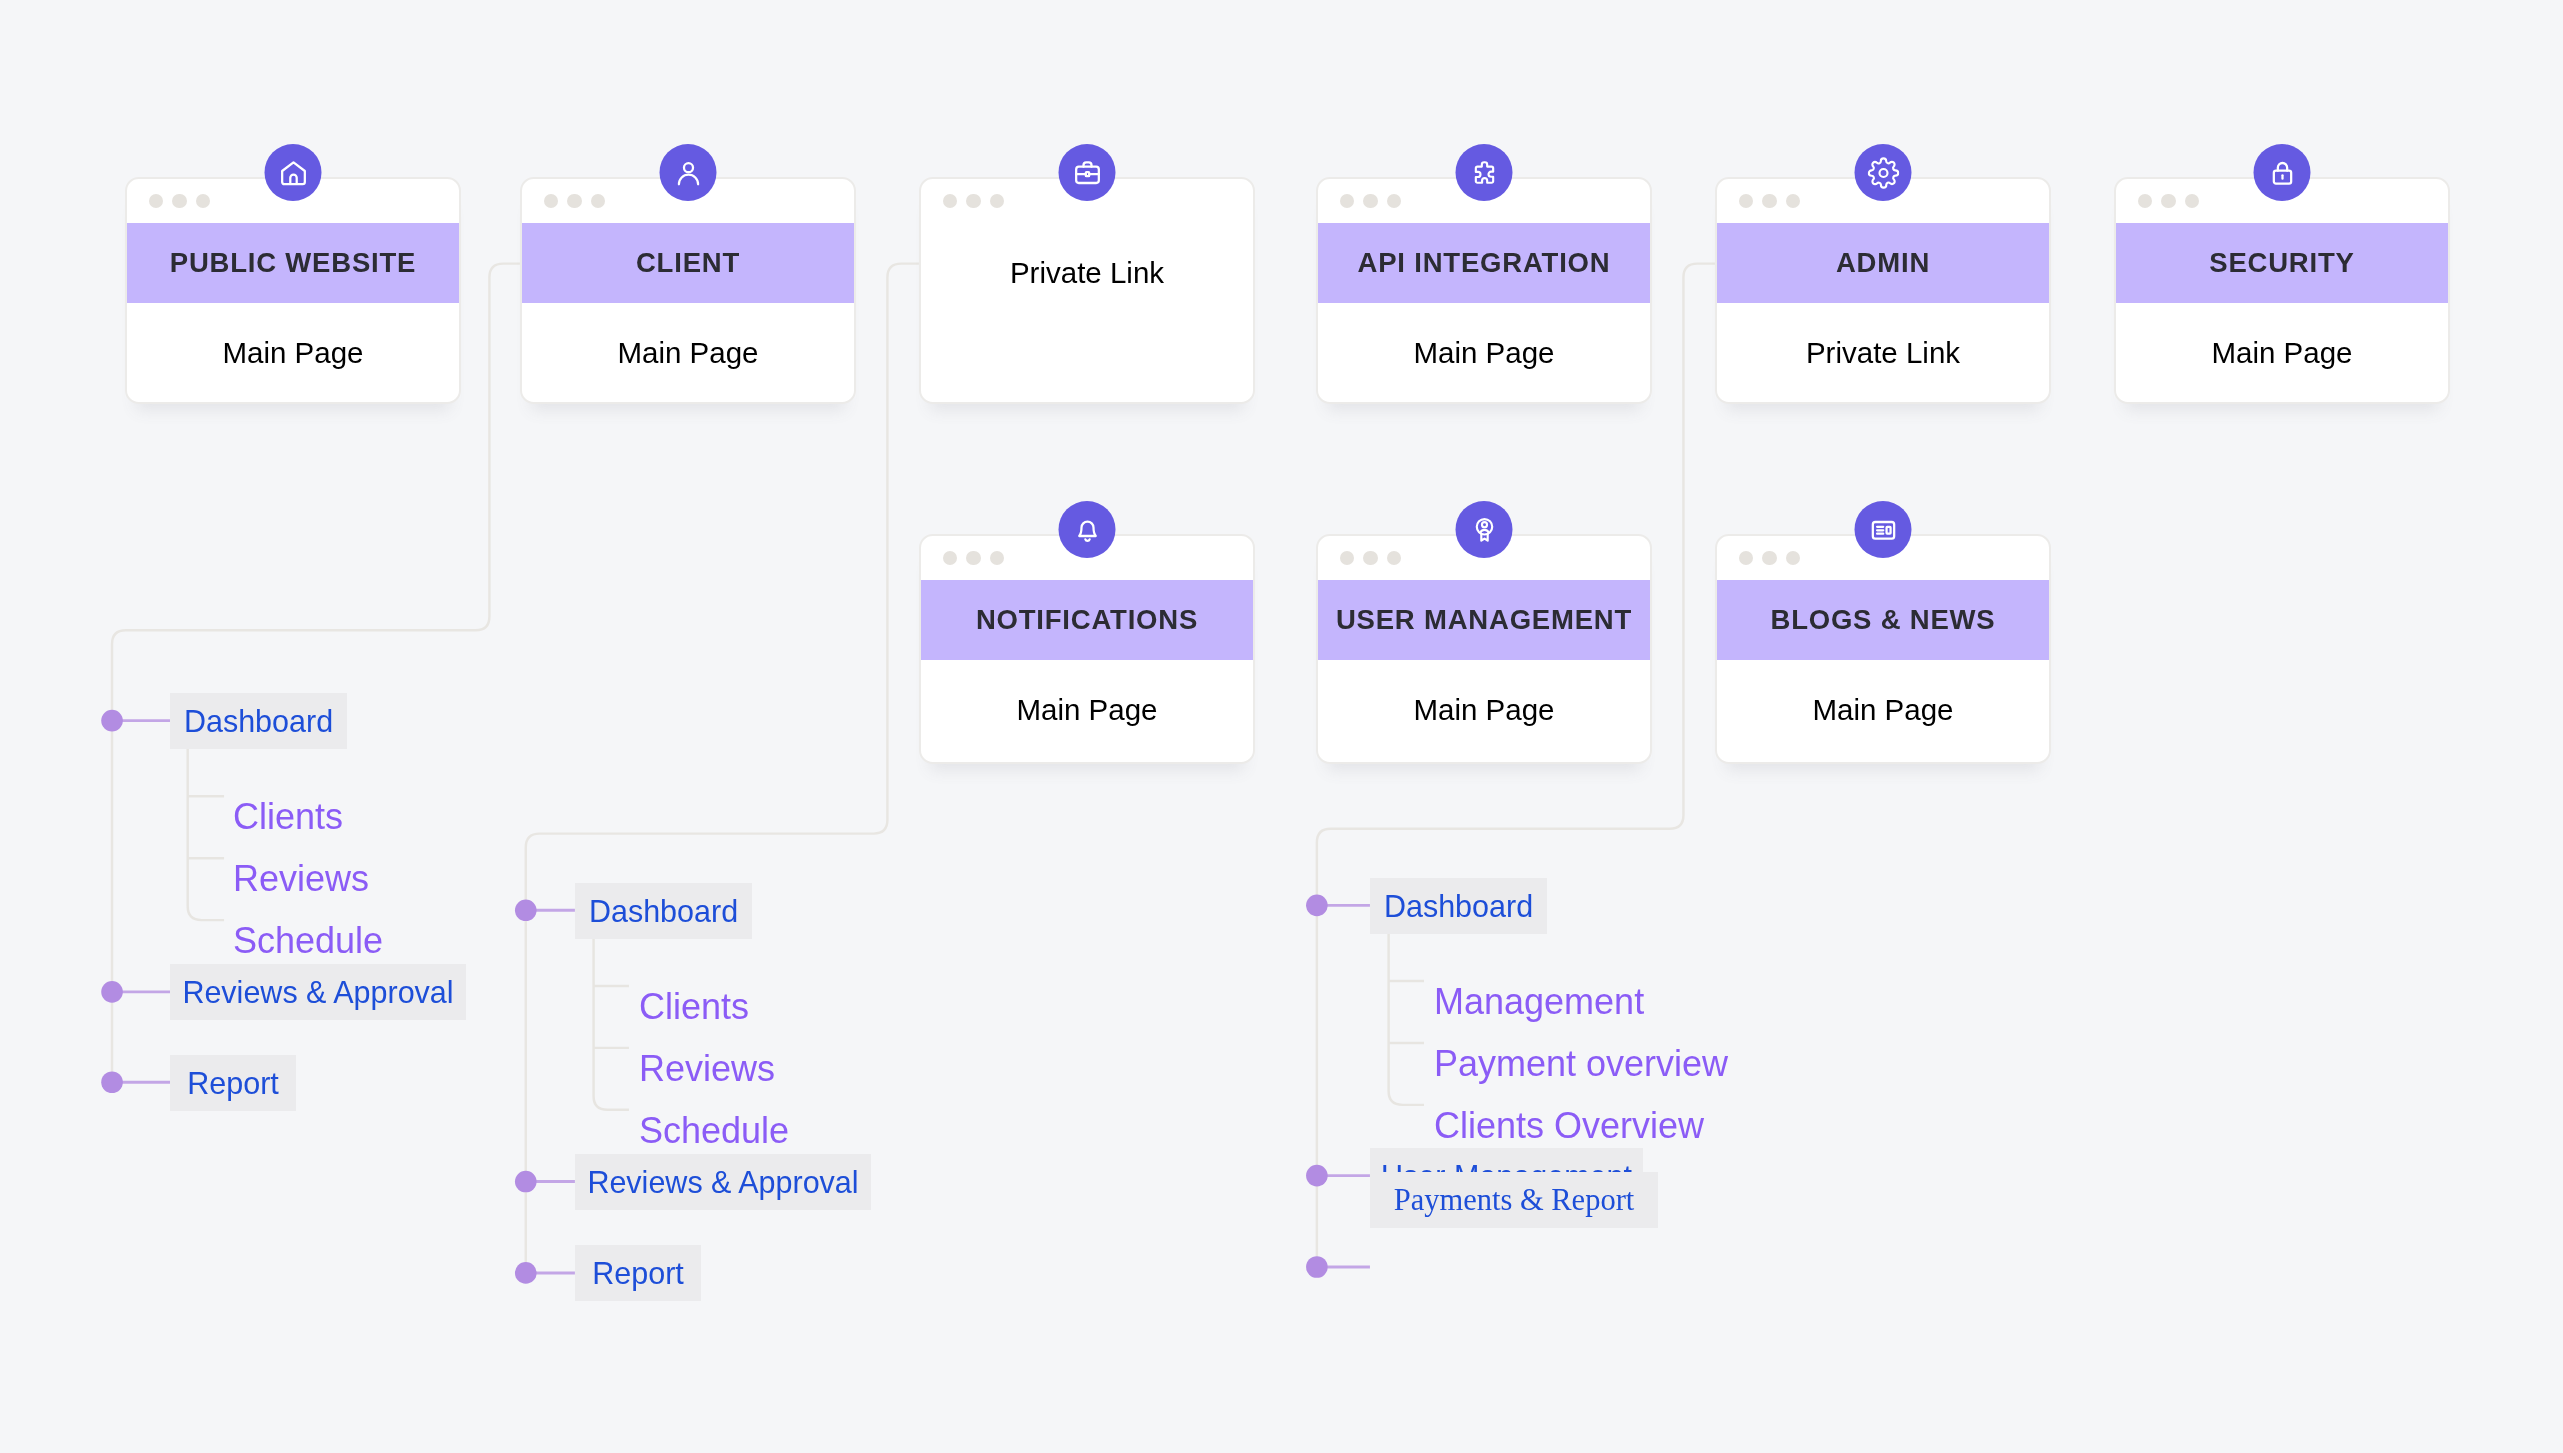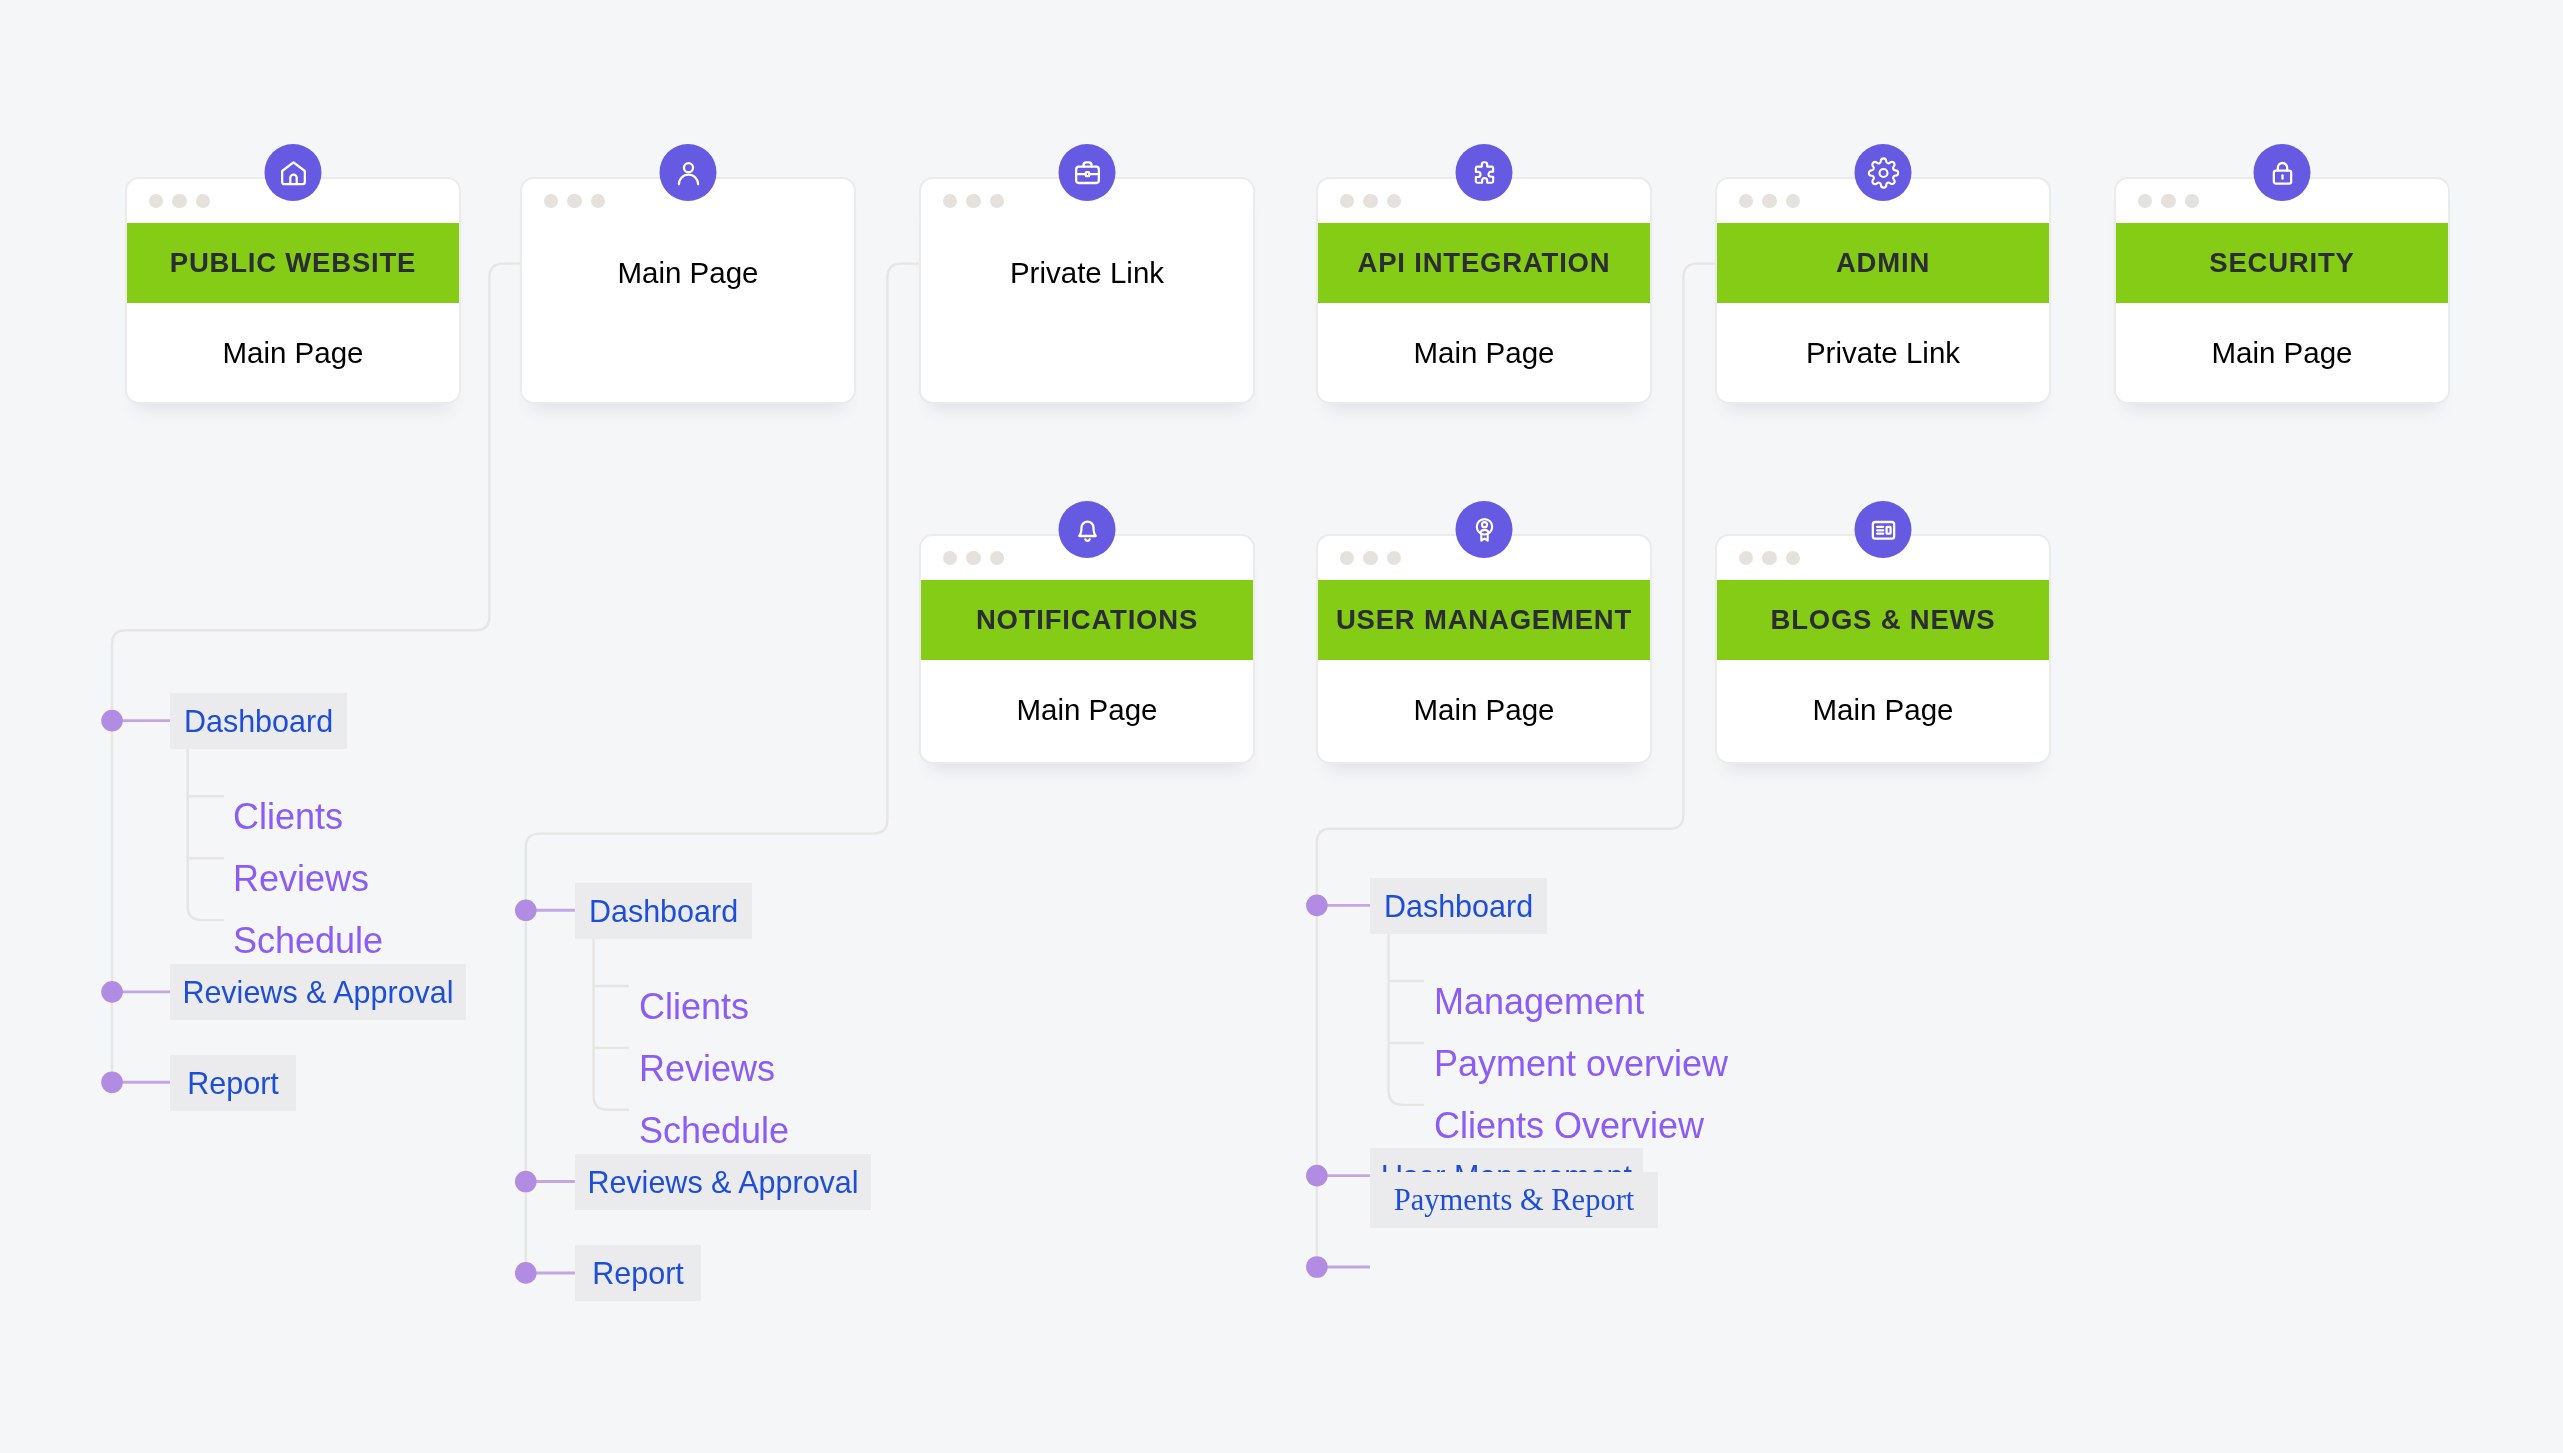--- a/index.html
+++ b/index.html
@@ -20,21 +20,21 @@
   
   .card{
     position:absolute;width:336px;height:227px;
     background:#ffffff;border:2px solid #ecebe9;border-radius:13.8px;
     box-shadow:0 17.7px 15.7px -11.8px rgba(100,100,115,0.12);
     box-sizing:border-box;
   }
   .titlebar{height:44px;display:flex;align-items:center;padding-left:21.6px;gap:8.8px;}
   .wdot{width:14.7px;height:14.7px;border-radius:50%;background:#e5e2dd;display:inline-block;}
   .band{
-    height:80px;background:#84cc16;
+    height:80px;background:#c4b5fd;
     display:flex;align-items:center;justify-content:center;
     font-size:27.5px;font-weight:700;letter-spacing:0.8px;color:#2c2c34;
   }
   .content{
     height:99px;display:flex;align-items:center;justify-content:center;
     font-size:29.5px;color:#000000;
   }
   .badge{
     position:absolute;left:50%;top:-35px;transform:translateX(-50%);
     width:57px;height:57px;border-radius:50%;background:#655ae1;
@@ -104,20 +104,21 @@
       <svg viewBox="0 0 24 24" fill="none" stroke="#ffffff" stroke-width="1.7" stroke-linecap="round" stroke-linejoin="round">
         <circle cx="12" cy="8" r="3.4"></circle>
         <path d="M4.8 20.5 a7.2 7.2 0 0 1 14.4 0"></path>
       </svg>
     </div>
     <div class="titlebar">
       <span class="wdot"></span>
         <span class="wdot"></span>
         <span class="wdot"></span>
     </div>
+    <div class="band">CLIENT</div>
     <div class="content">Main Page</div>
   </div>
 
   <div class="card" style="left:919px;top:177px;">
     <div class="badge">
       <svg viewBox="0 0 24 24" fill="none" stroke="#ffffff" stroke-width="1.7" stroke-linecap="round" stroke-linejoin="round">
         <rect x="3.5" y="7.3" width="17" height="12.2" rx="2"></rect>
         <path d="M9 7.3 V6 a2 2 0 0 1 2 -2 h2 a2 2 0 0 1 2 2 v1.3"></path>
         <rect x="10.7" y="11.4" width="2.6" height="3" rx="0.6"></rect>
         <path d="M3.5 12.9 h7.2 M13.3 12.9 h7.2"></path>

